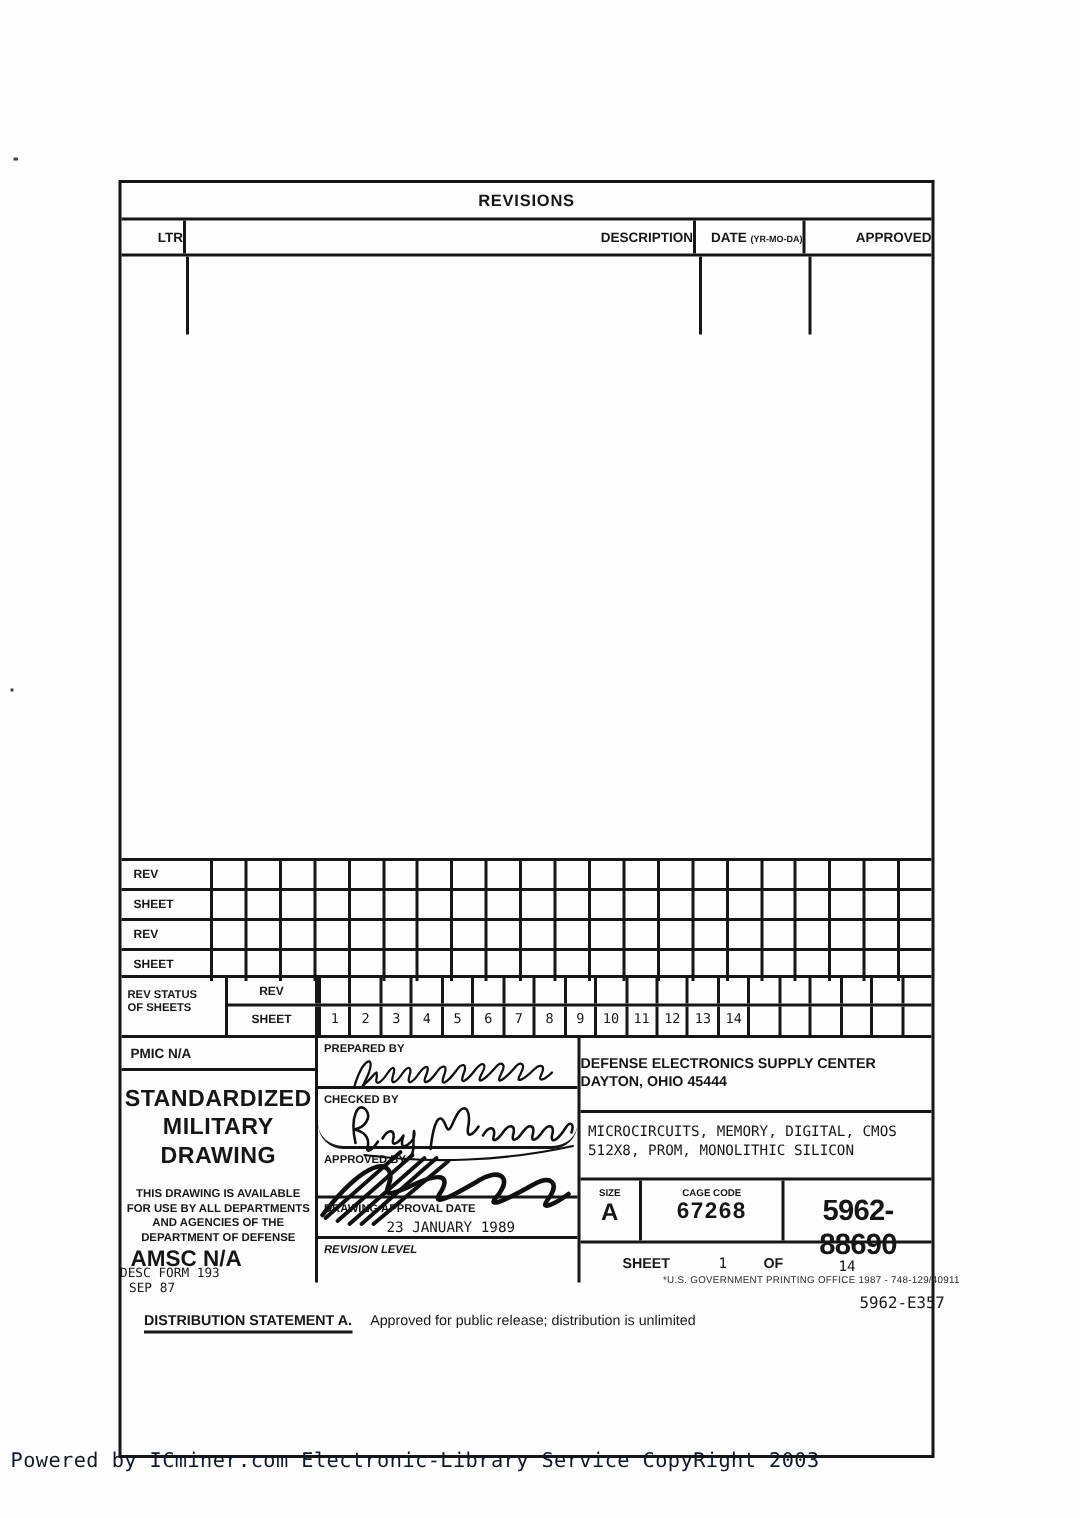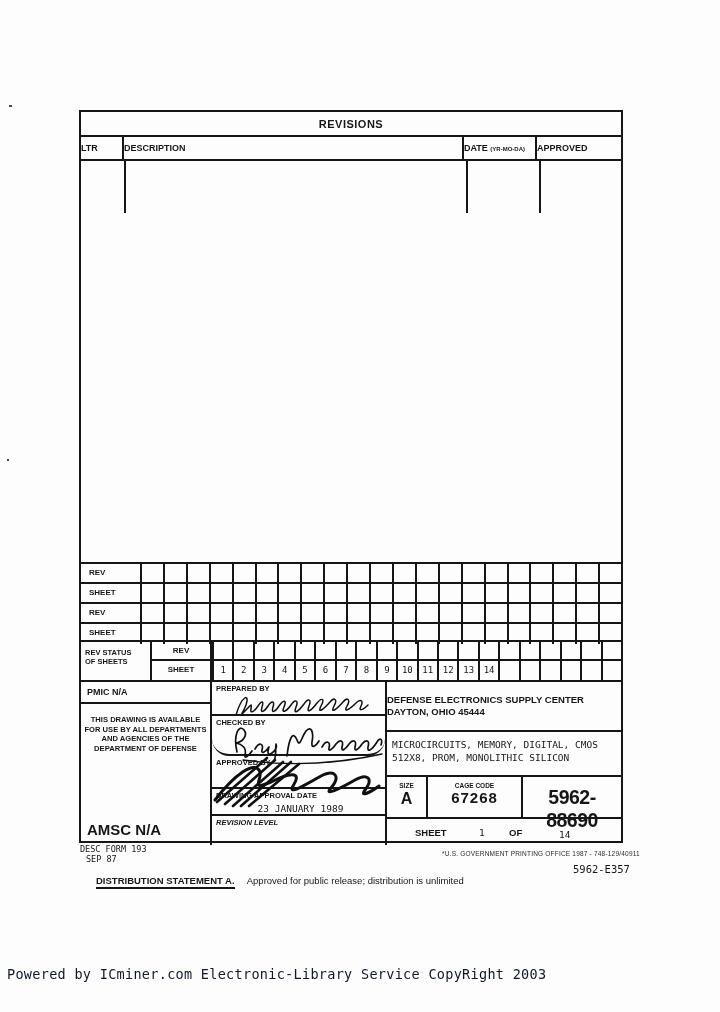--- a/index.html
+++ b/index.html
@@ -6,25 +6,25 @@
     --ink:#161616;
     --paper:#fdfdfd;
   }
   *{box-sizing:border-box;margin:0;padding:0;}
   html,body{background:#fff;}
   body{width:720px;height:1012px;font-family:"Liberation Sans",sans-serif;color:var(--ink);}
   .page{position:relative;width:720px;height:1012px;background:var(--paper);overflow:hidden;}
   .speck{position:absolute;background:#444;}
 
   
-  .frame{position:absolute;left:79px;top:110px;width:544px;height:733px;border:2px solid var(--ink);}
+  .frame{position:absolute;left:79px;top:120px;width:544px;height:852px;border:2px solid var(--ink);}
 
   .rev-title{height:25px;border-bottom:2px solid var(--ink);text-align:center;font-weight:bold;font-size:11px;line-height:25px;letter-spacing:.5px;}
   .rev-head{display:flex;height:24px;border-bottom:2px solid var(--ink);}
-  .rev-head>div{font-weight:bold;font-size:9px;text-align:left;line-height:23px;}
+  .rev-head>div{font-weight:bold;font-size:9px;text-align:right;line-height:23px;}
   .col-ltr{width:43px;border-right:2px solid var(--ink);}
   .col-desc{width:340px;border-right:2px solid var(--ink);}
   .col-date{width:73px;border-right:2px solid var(--ink);font-size:8.5px;}
   .col-date .sub{font-size:6px;font-weight:bold;}
   .col-appr{flex:1;}
   .stub{position:absolute;width:2px;height:52px;top:49px;background:var(--ink);}
   .stub1{left:43px;}
   .stub2{left:385px;}
   .stub3{left:458px;}
 
@@ -278,20 +278,25 @@
               <div class="cell"></div>
             </div>
         </div>
       </div>
     </div>
 
     <div class="titleblock">
 
       <div class="tb-left">
         <div class="pmic">PMIC N/A</div>
+        <div class="smd">
+          <div>STANDARDIZED</div>
+          <div>MILITARY</div>
+          <div>DRAWING</div>
+        </div>
         <div class="avail">
           <div>THIS DRAWING IS AVAILABLE</div>
           <div>FOR USE BY ALL DEPARTMENTS</div>
           <div>AND AGENCIES OF THE</div>
           <div>DEPARTMENT OF DEFENSE</div>
         </div>
         <div class="amsc">AMSC N/A</div>
       </div>
 
       <div class="tb-mid">

